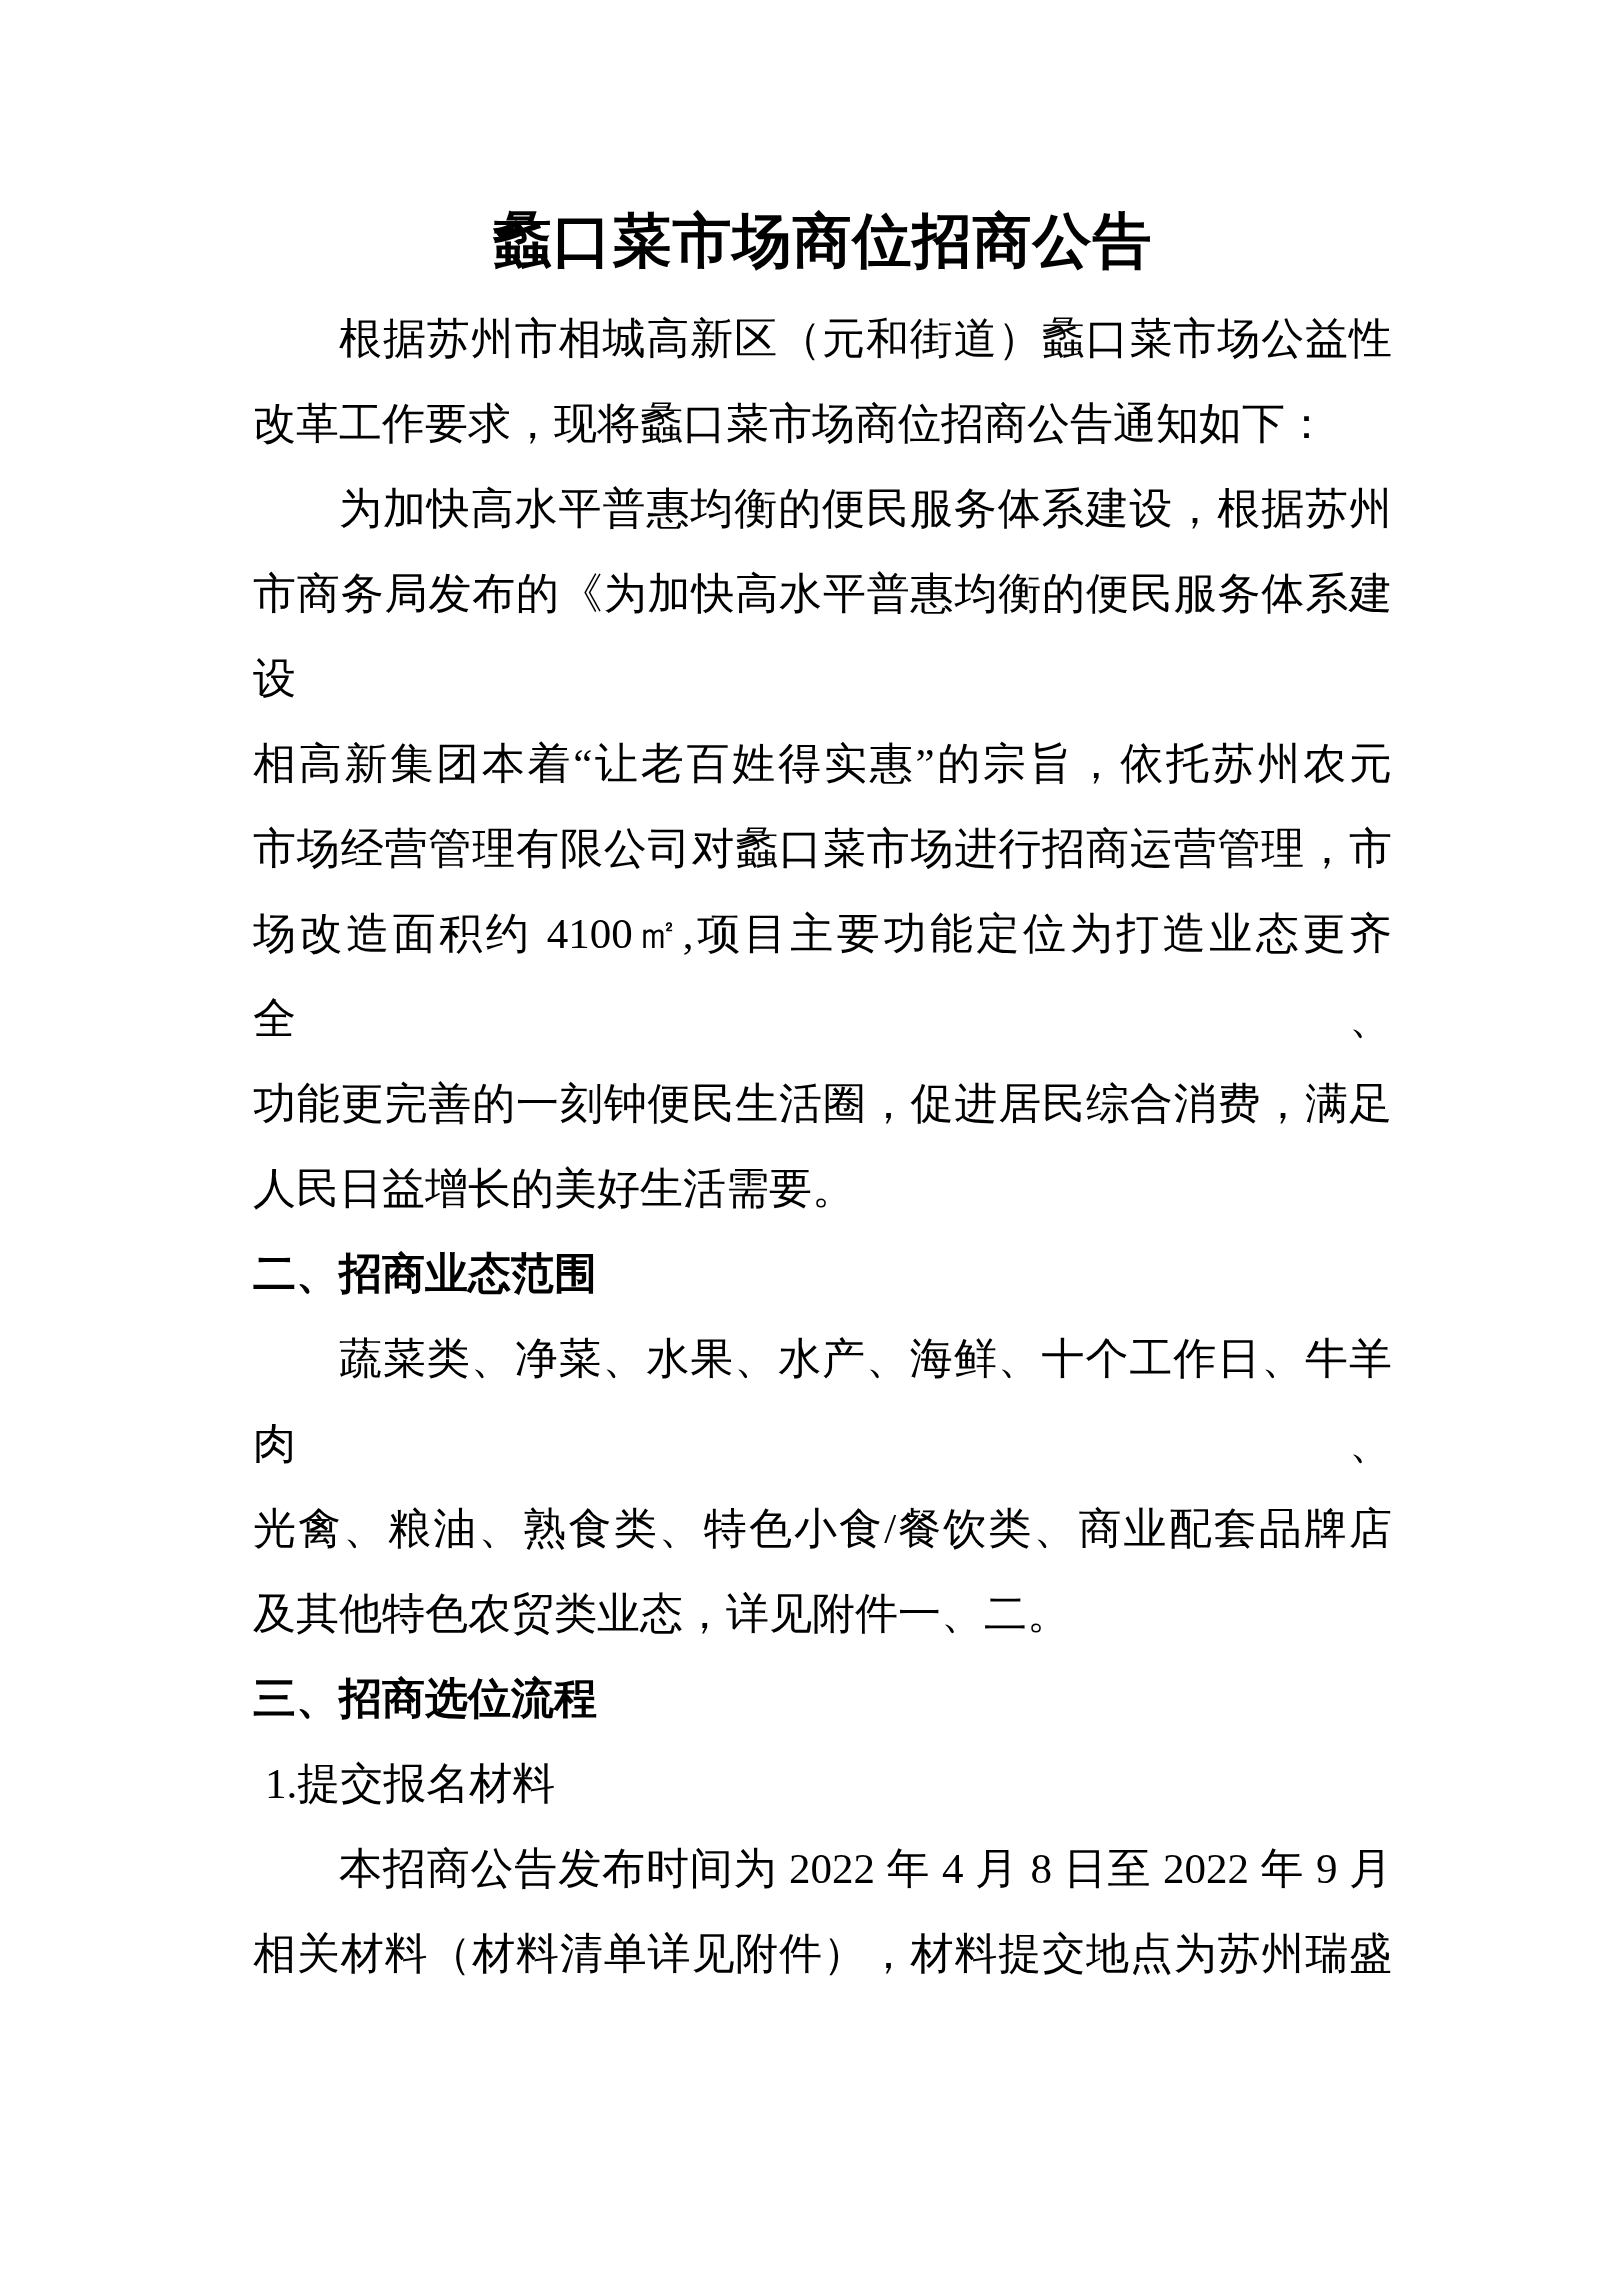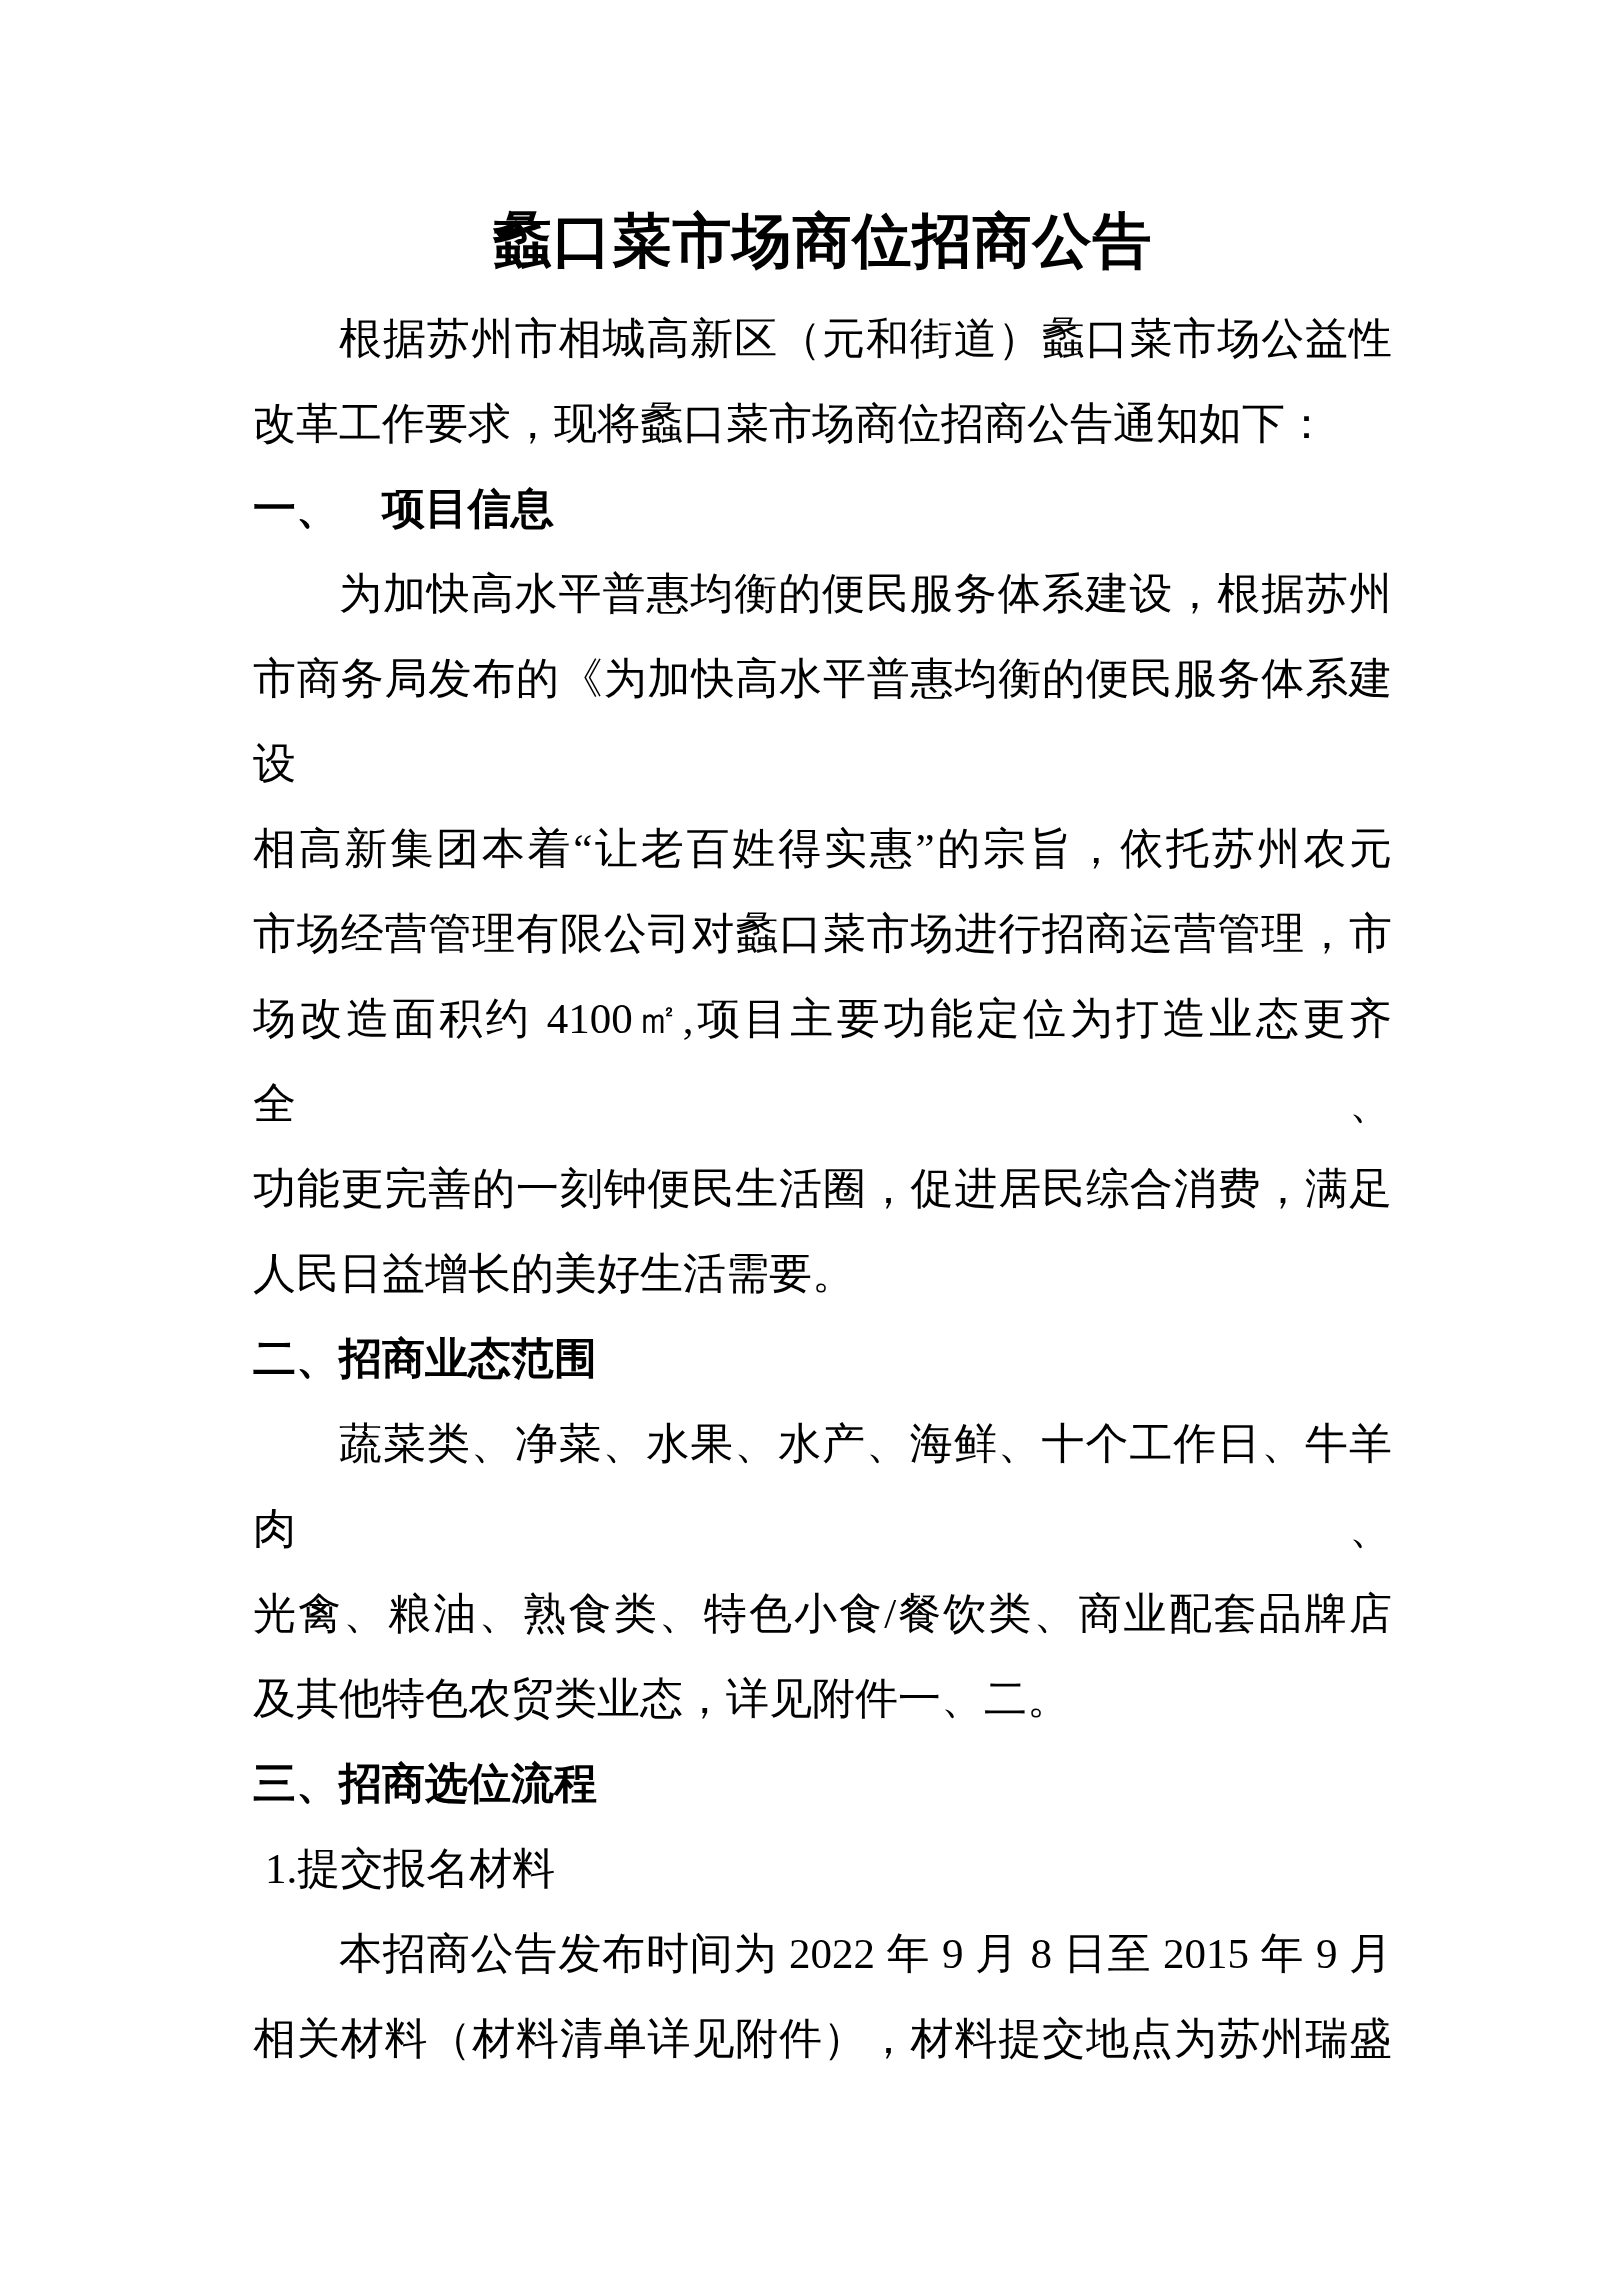--- a/index.html
+++ b/index.html
@@ -69,37 +69,36 @@
 </head>
 <body>
 
 <div class="page">
   <div class="text-column">
     <div class="doc-title">蠡口菜市场商位招商公告</div>
 
     <div class="line p-first">根据苏州市相城高新区（元和街道）蠡口菜市场公益性</div>
     <div class="line p-last">改革工作要求，现将蠡口菜市场商位招商公告通知如下：</div>
 
-    <div class="line h">一、　项目信息</div>
 
     <div class="line p-first">为加快高水平普惠均衡的便民服务体系建设，根据苏州</div>
     <div class="line p-mid">市商务局发布的《为加快高水平普惠均衡的便民服务体系建设</div>
     <div class="line p-mid">相高新集团本着“让老百姓得实惠”的宗旨，依托苏州农元</div>
     <div class="line p-mid">市场经营管理有限公司对蠡口菜市场进行招商运营管理，市</div>
     <div class="line p-mid">场改造面积约 4100㎡,项目主要功能定位为打造业态更齐全、</div>
     <div class="line p-mid">功能更完善的一刻钟便民生活圈，促进居民综合消费，满足</div>
     <div class="line p-last">人民日益增长的美好生活需要。</div>
 
     <div class="line h">二、招商业态范围</div>
 
     <div class="line p-first">蔬菜类、净菜、水果、水产、海鲜、十个工作日、牛羊肉、</div>
     <div class="line p-mid">光禽、粮油、熟食类、特色小食/餐饮类、商业配套品牌店</div>
     <div class="line p-last">及其他特色农贸类业态，详见附件一、二。</div>
 
     <div class="line h">三、招商选位流程</div>
 
     <div class="line plain">1.提交报名材料</div>
 
-    <div class="line p-first">本招商公告发布时间为 2022 年 9 月 8 日至 2015 年 9 月</div>
+    <div class="line p-first">本招商公告发布时间为 2022 年 4 月 8 日至 2022 年 9 月</div>
     <div class="line p-mid">相关材料（材料清单详见附件），材料提交地点为苏州瑞盛</div>
   </div>
 </div>
 
 
 </body></html>

